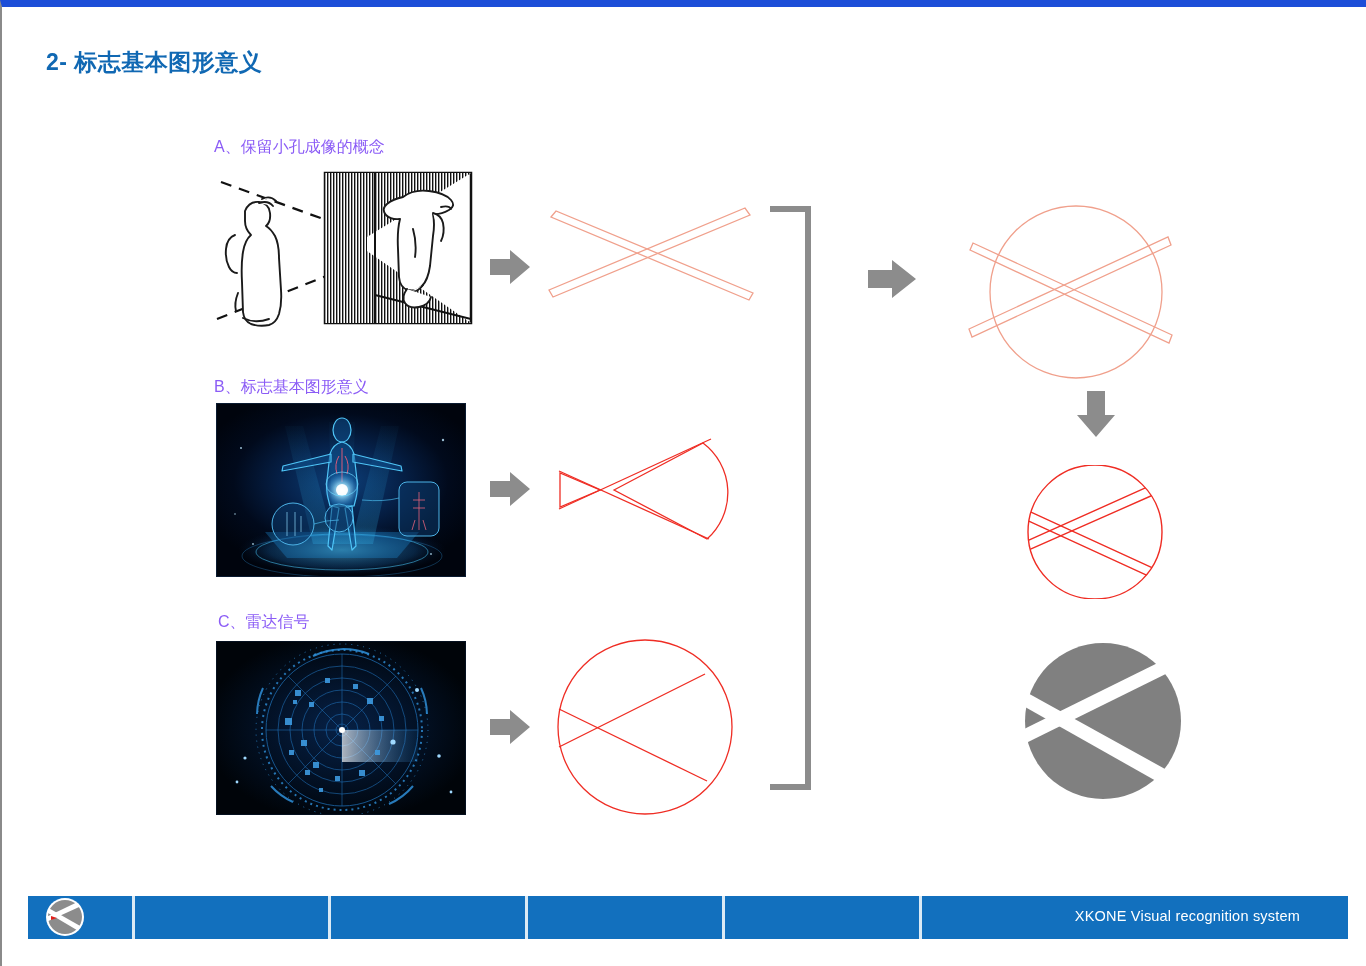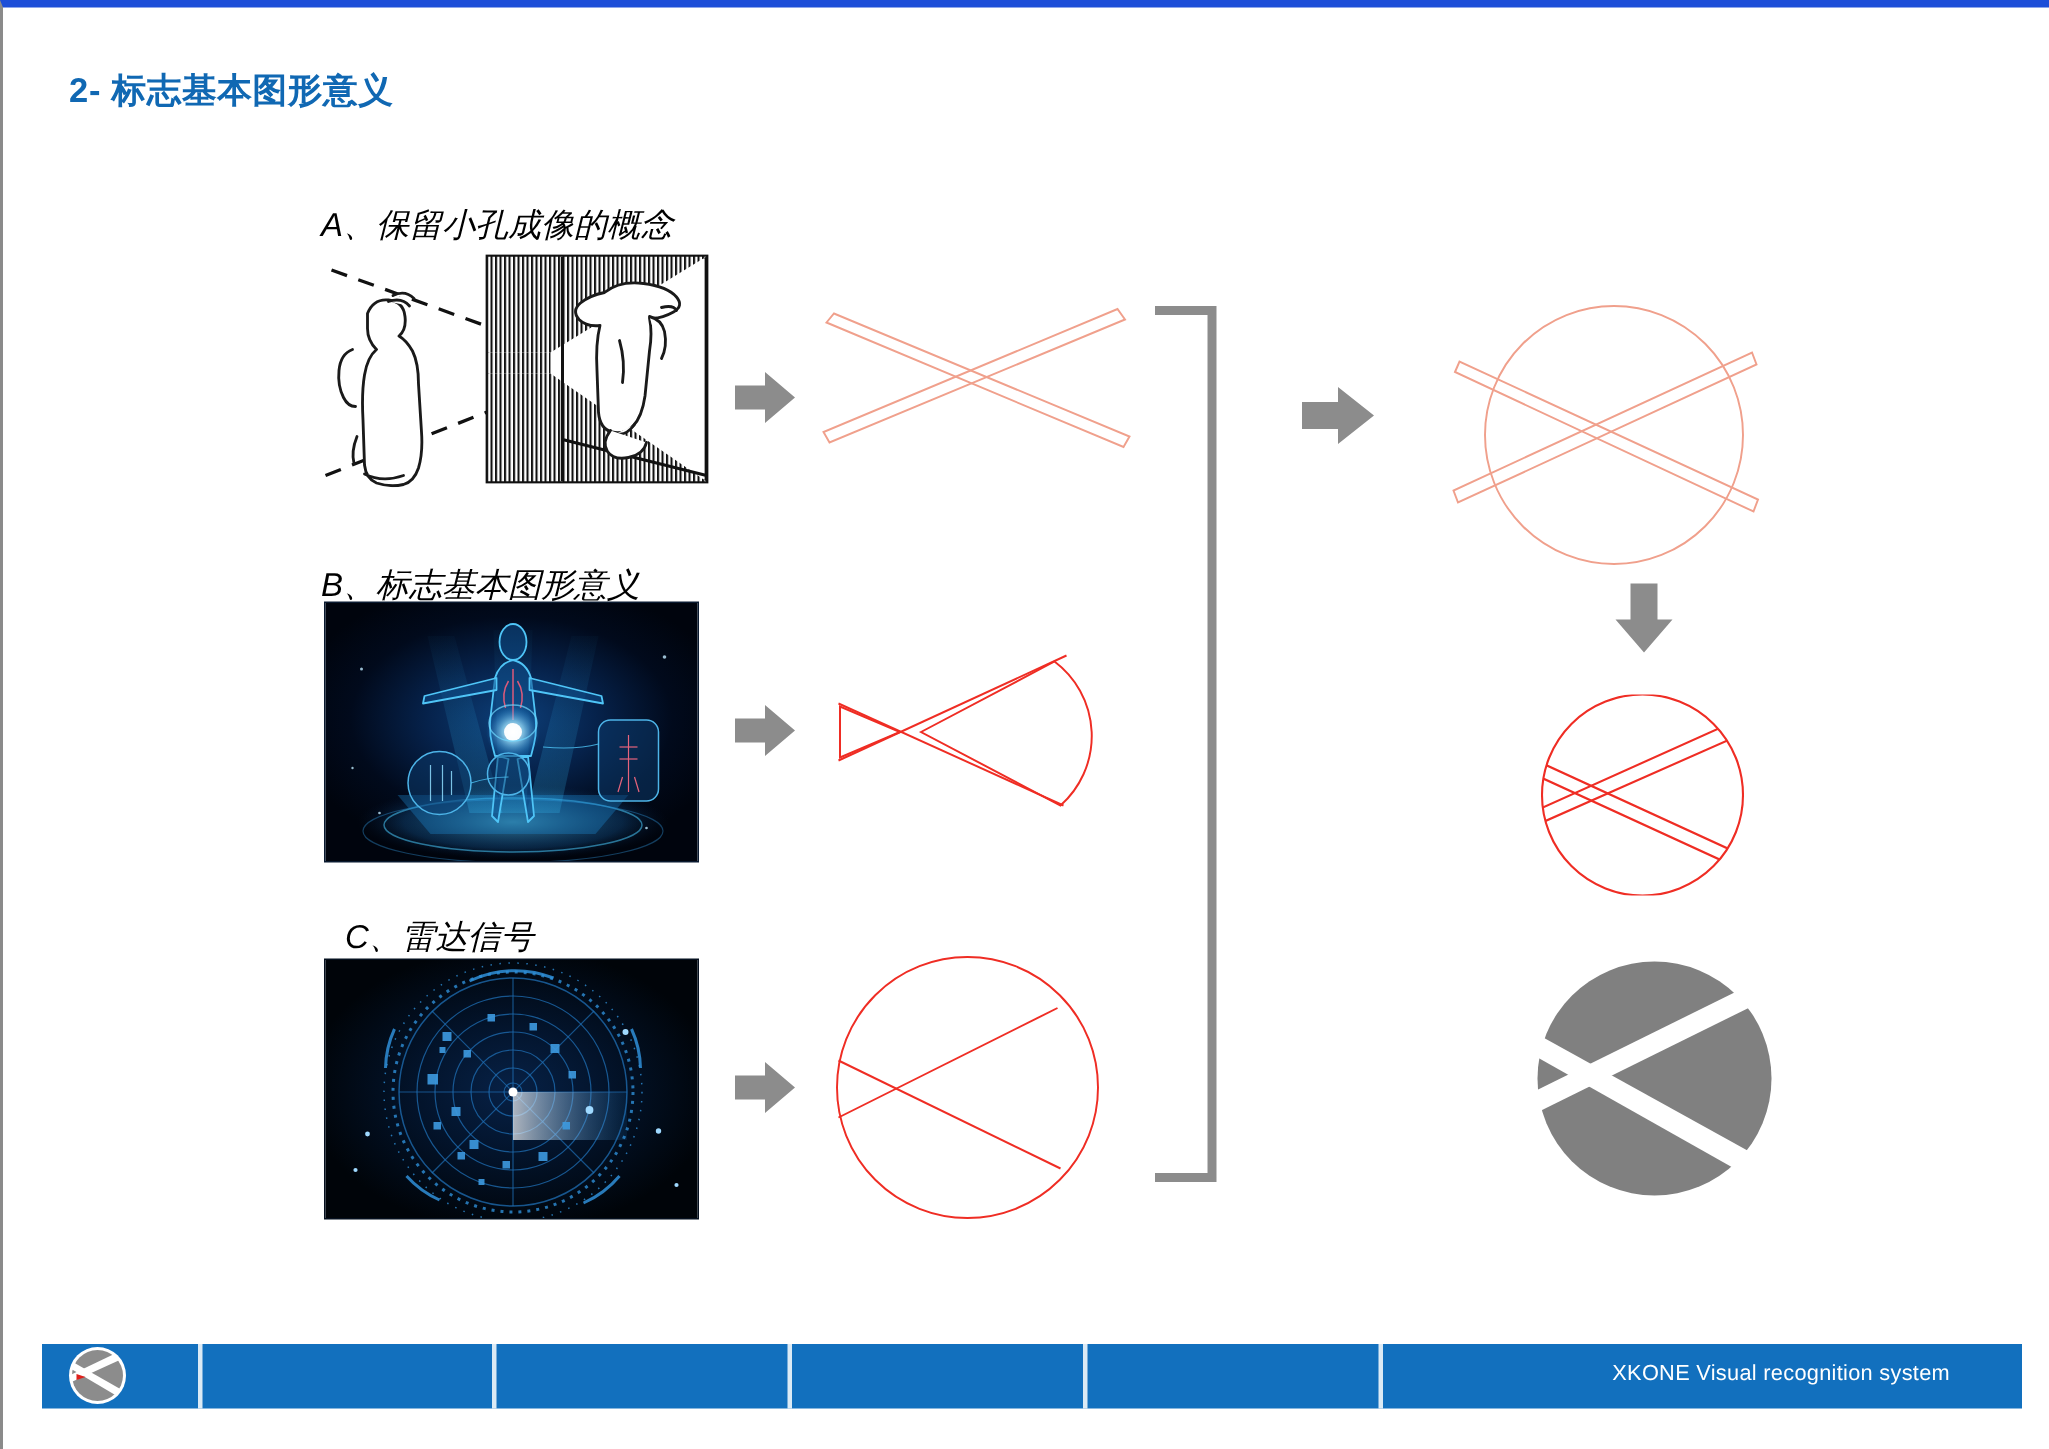--- a/index.html
+++ b/index.html
@@ -10,48 +10,47 @@
   body {
     font-family: "Liberation Sans", "DejaVu Sans", sans-serif;
   }
   #page {
     position: relative;
     width: 1366px;
     height: 966px;
     background: #ffffff;
     overflow: hidden;
     border-left: 2px solid #8a8a8a;
-    border-top: 5px solid #1d4ed8;
+    border-top: 7px solid #1d4ed8;
     box-sizing: border-box;
   }
 
   
   #slide-title {
     position: absolute;
     left: 44px;
     top: 40px;
     font-size: 23px;
     font-weight: bold;
     color: #1068b3;
     letter-spacing: 0.5px;
     white-space: nowrap;
   }
 
   
   .row-label {
     position: absolute;
-    font-size: 22px;
-    color: #000000;
+    font-size: 16px;
+    color: #8b5cf6;
     white-space: nowrap;
     font-weight: normal;
-    font-style: italic;
   }
   #label-a { left: 212px; top: 130px; }
   #label-b { left: 212px; top: 370px; }
-  #label-c { left: 228px; top: 605px; }
+  #label-c { left: 216px; top: 605px; }
 
   
   .ref-img {
     position: absolute;
     overflow: hidden;
   }
 
   
   #ref-pinhole {
     left: 205px; top: 160px; width: 268px; height: 160px;

